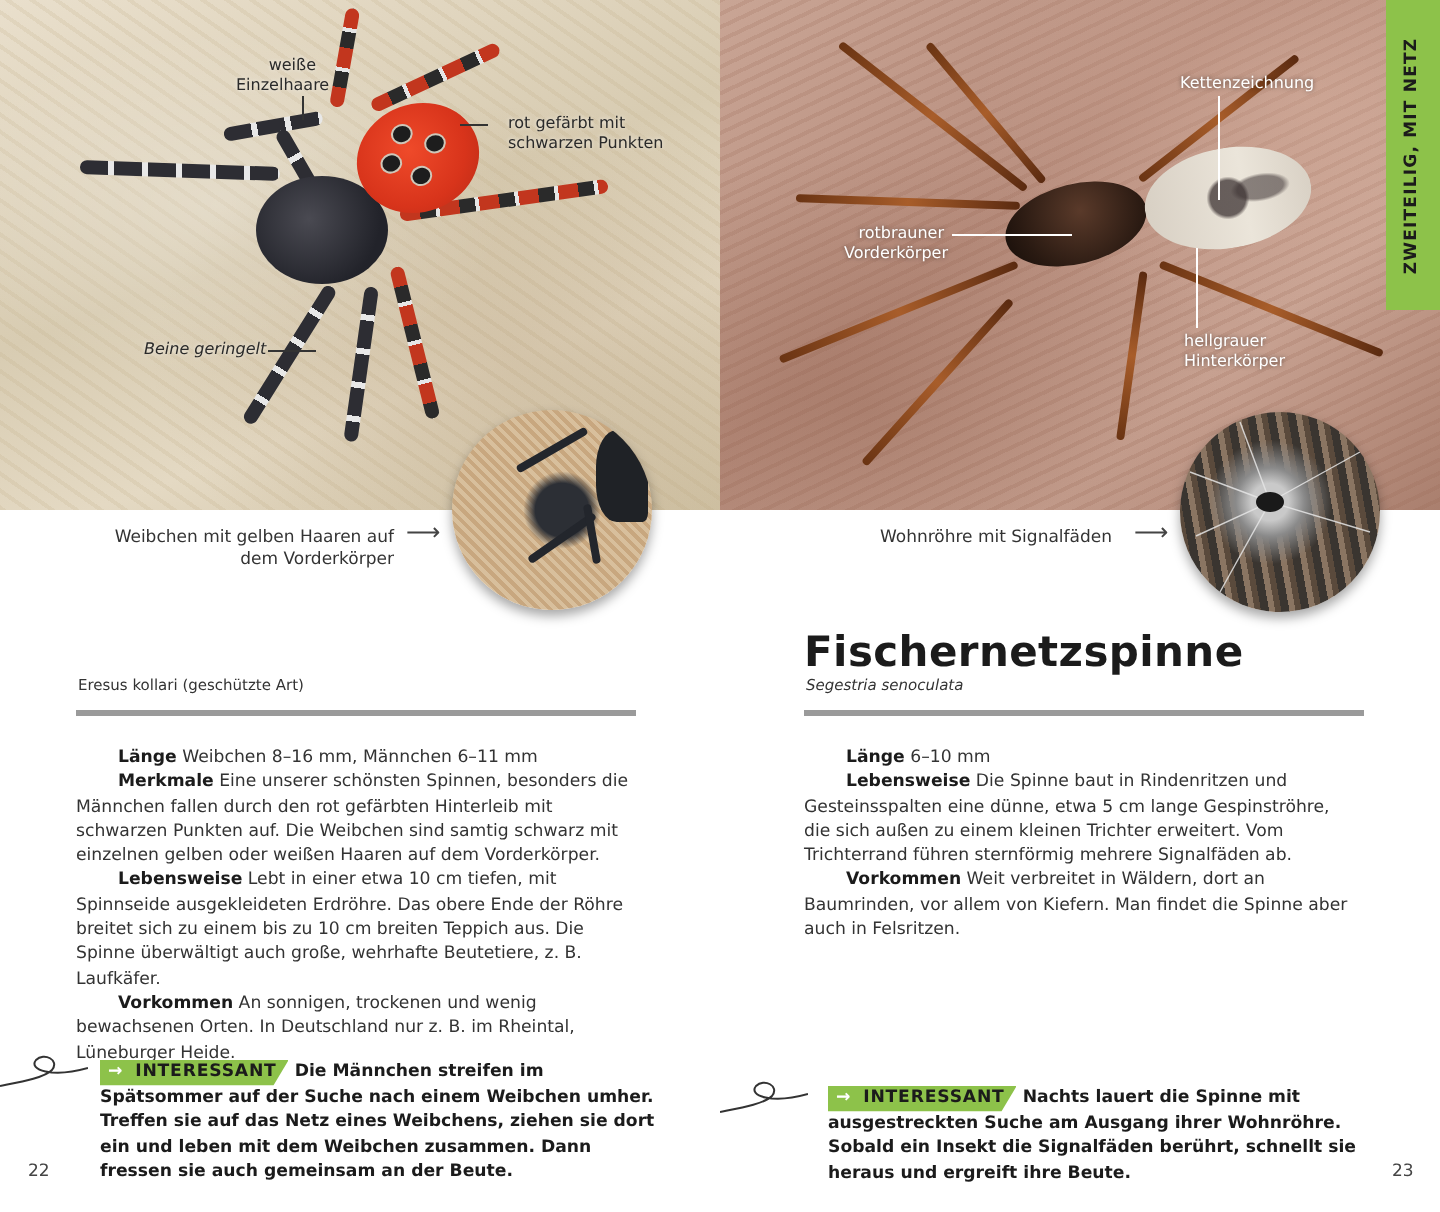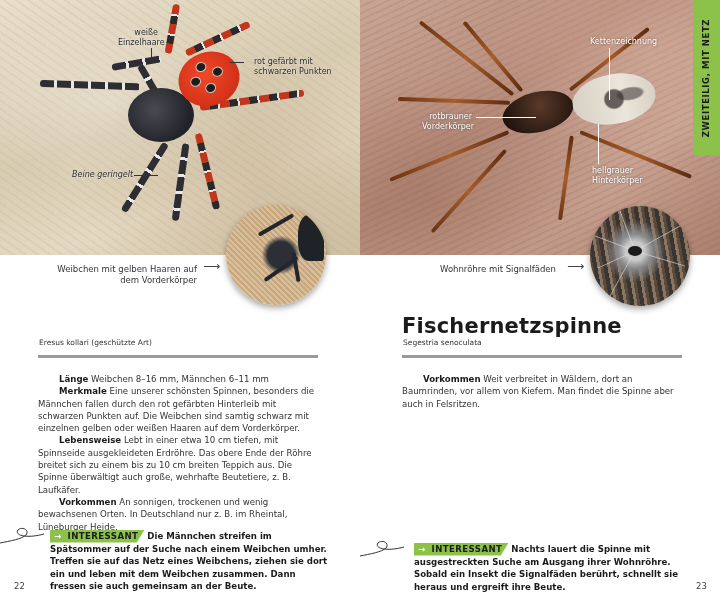--- a/index.html
+++ b/index.html
@@ -207,24 +207,26 @@
             <line x1="45" y1="45" x2="8" y2="62"></line>
         </g>
         <ellipse cx="45" cy="45" rx="7" ry="5" fill="#1a1a1a"></ellipse>
       </svg>
     </div>
 
     <div class="inset-caption" style="left:60px; top:264px; width:136px;">Wohnröhre mit Signalfäden</div>
     <div class="arrow" style="left:207px; top:259px;">⟶</div>
 
     <div class="title" style="left:42px; top:314px;">Fischernetzspinne</div>
-    <div class="subtitle" style="left:43px; top:338px;">Segestria senoculata</div>
+    <div class="subtitle" style="left:43px; top:338px;font-style:italic;">Segestria senoculata</div>
     <div class="rule" style="left:42px; top:355px; width:280px;"></div>
 
     <div class="body" style="left:42px; top:373px; width:272px;">
+      <p><b>Länge</b><span> 6–10 mm</span></p>
+      <p><b>Lebensweise</b><span> Die Spinne baut in Rindenritzen und Gesteinsspalten eine dünne, etwa 5 cm lange Gespinströhre, die sich außen zu einem kleinen Trichter erweitert. Vom Trichterrand führen sternförmig mehrere Signalfäden ab.</span></p>
       <p><b>Vorkommen</b><span> Weit verbreitet in Wäldern, dort an Baumrinden, vor allem von Kiefern. Man findet die Spinne aber auch in Felsritzen.</span></p>
     </div>
 
     <svg class="loop" style="left:0; top:538px;" width="44" height="22" viewBox="0 0 44 22">
       <path d="M0 18 C 10 16, 22 14, 26 10 C 30 5, 22 1, 18 5 C 14 10, 26 14, 44 9" fill="none" stroke="#333" stroke-width="1"></path>
     </svg>
     <div class="fact" style="left:42px; top:543px; width:282px;">
       <span class="badge"><span class="arr">→</span><span>INTERESSANT</span></span><span>Nachts lauert die Spinne mit ausgestreckten Suche am Ausgang ihrer Wohnröhre. Sobald ein Insekt die Signalfäden berührt, schnellt sie heraus und ergreift ihre Beute.</span>
     </div>
 

